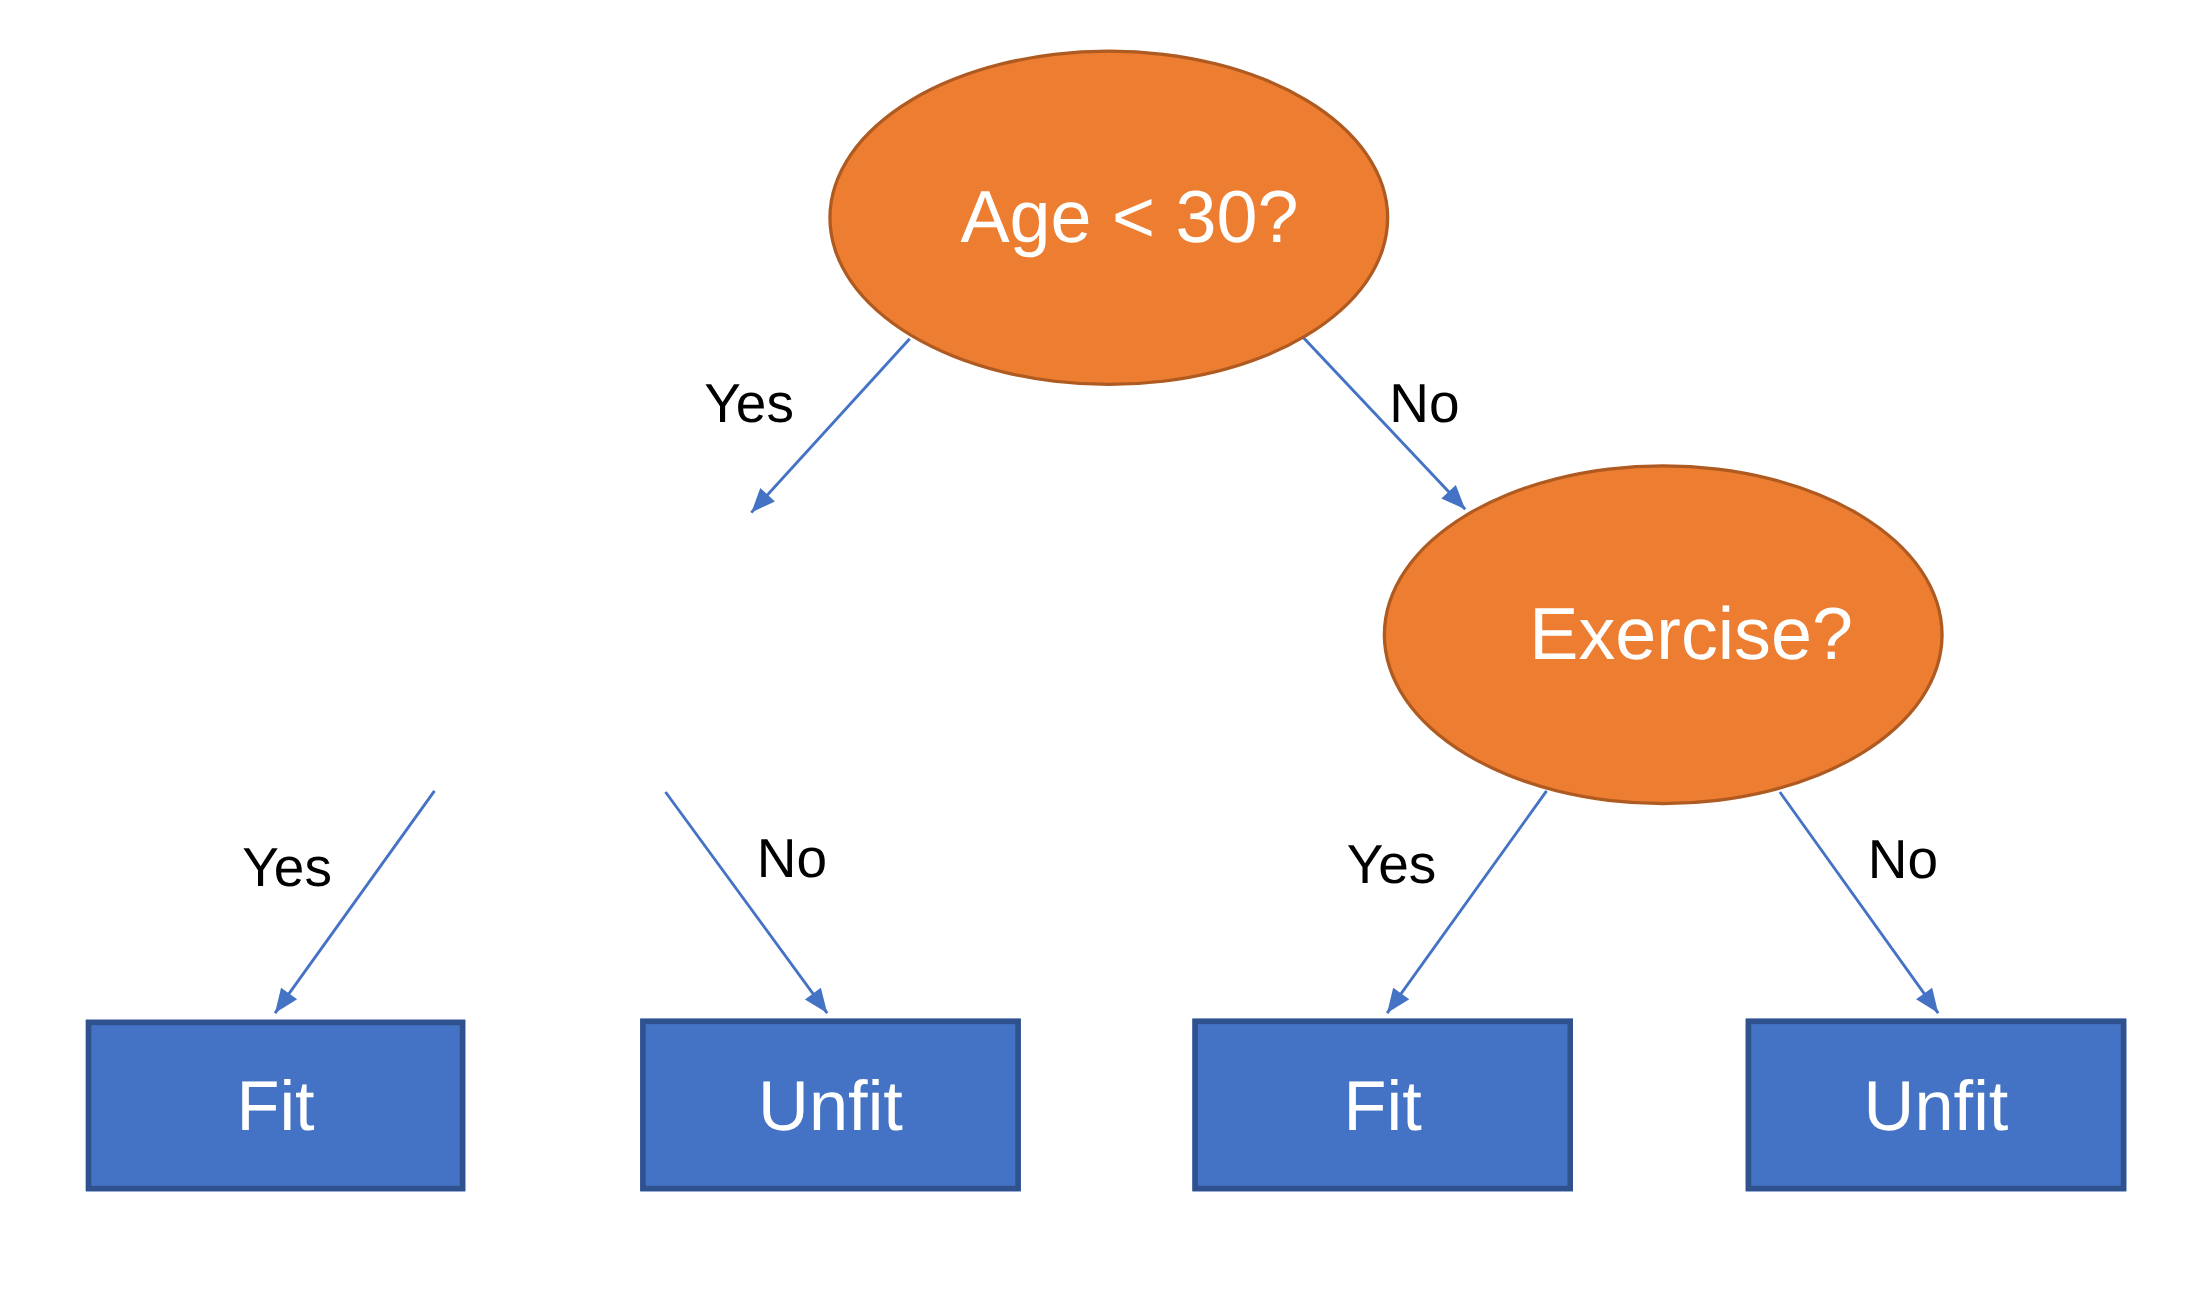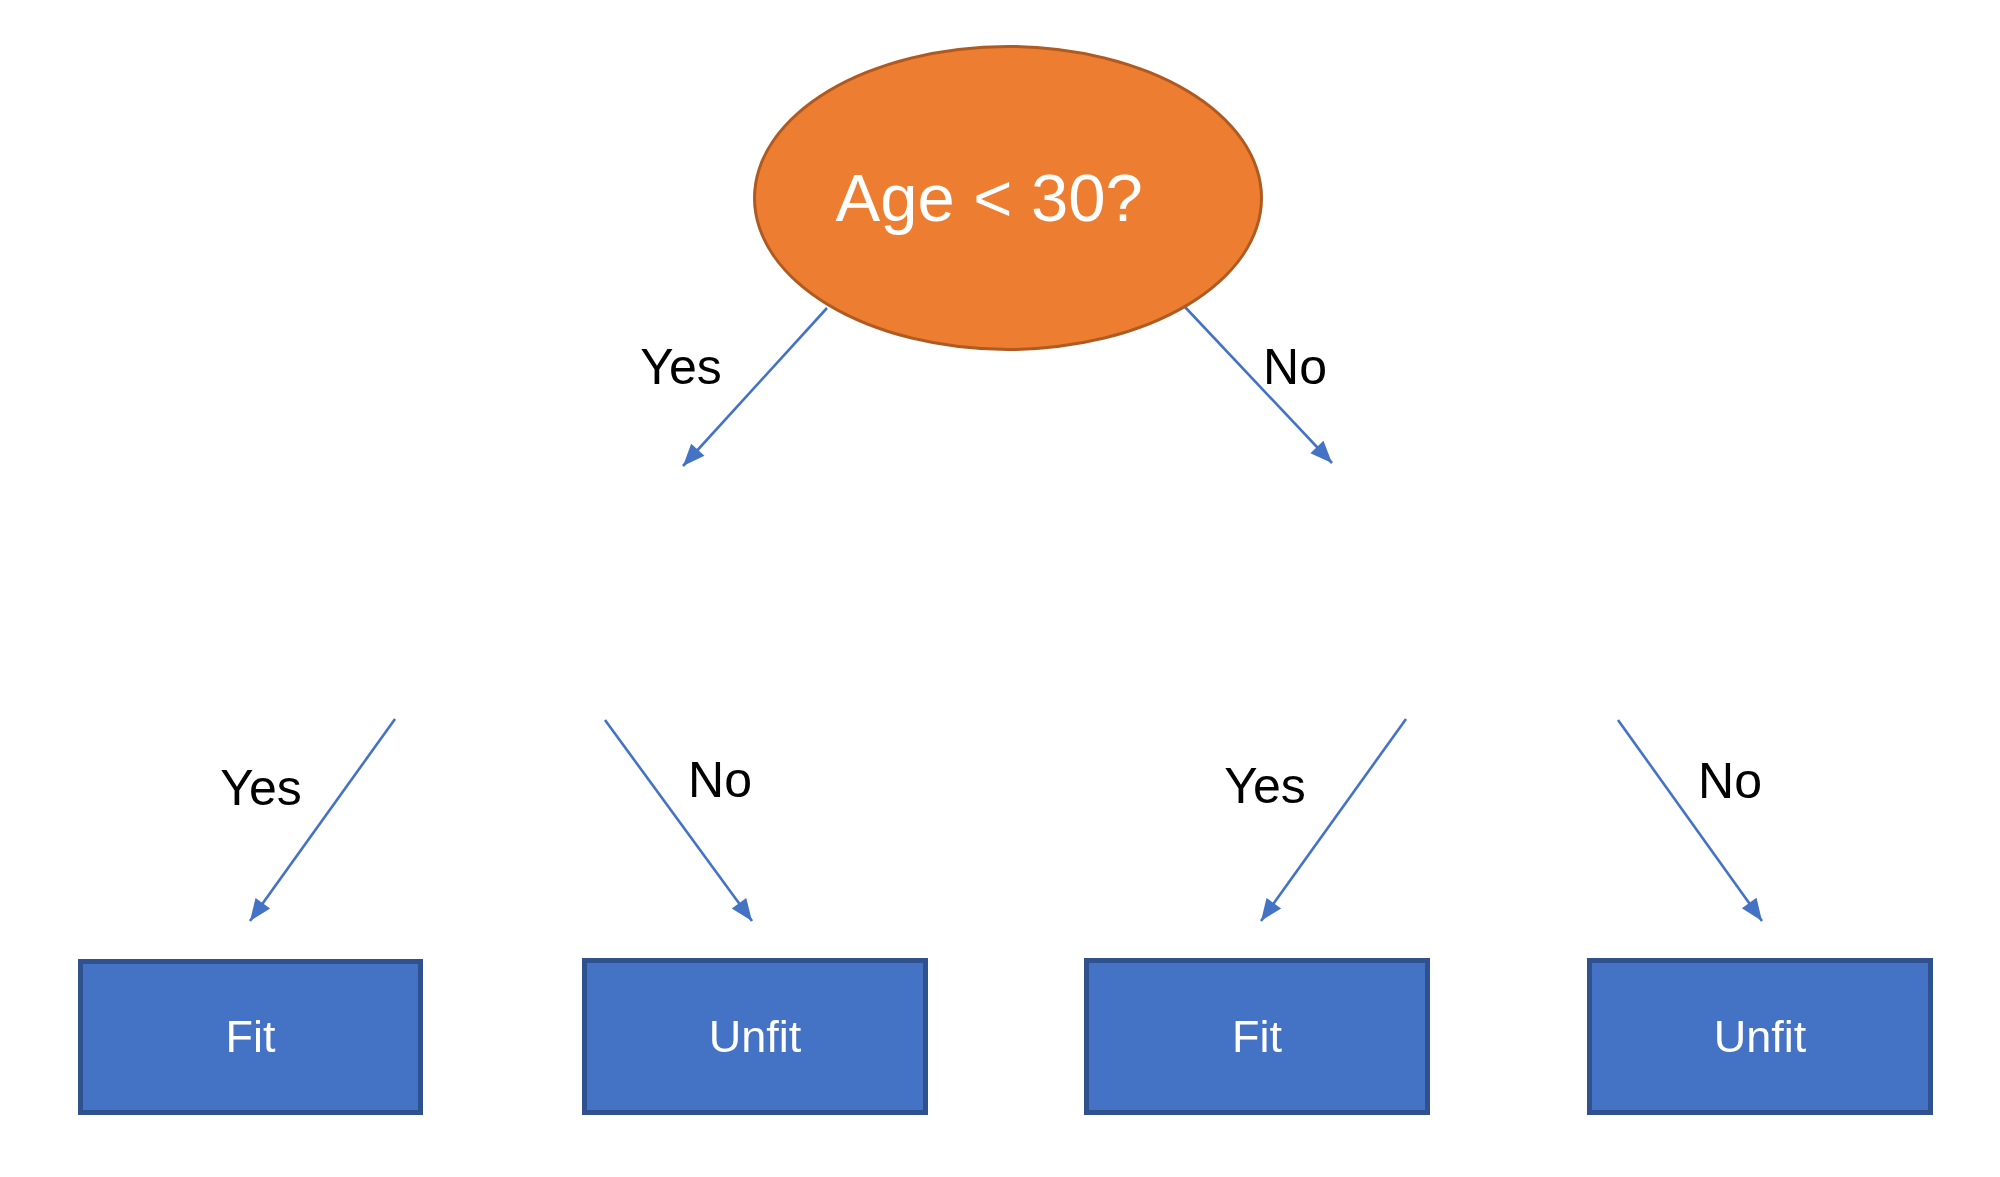--- a/index.html
+++ b/index.html
@@ -30,37 +30,36 @@
   }
   .edges-layer line {
     stroke: var(--arrow);
     stroke-width: 2.6;
   }
   .node {
     position: absolute;
     display: flex;
     align-items: center;
     justify-content: center;
-    text-align: left;
+    text-align: right;
   }
   .node.ellipse {
     background: var(--decision-fill);
     border: 3.5px solid var(--decision-border);
     border-radius: 50%;
     color: var(--node-text);
     font-size: 67px;
     line-height: 1.22;
   }
   .node.ellipse .node-label { width: 345px; }
   .node.leaf {
     background: var(--leaf-fill);
     border: 5px solid var(--leaf-border);
     color: var(--node-text);
-    font-size: 45px;
-    margin-top: 32px;
+    font-size: 64px;
   }
   .edge-label {
     position: absolute;
     transform: translate(-50%, -50%);
     color: var(--edge-label);
     font-size: 50px;
     white-space: nowrap;
   }
 </style>
 </head>
@@ -80,20 +79,23 @@
     <line x1="605" y1="720" x2="752" y2="921" marker-end="url(#arrowhead)"></line>
     <line x1="1406" y1="719" x2="1261" y2="921" marker-end="url(#arrowhead)"></line>
     <line x1="1618" y1="720" x2="1762" y2="921" marker-end="url(#arrowhead)"></line>
   </svg>
 
   <div class="node ellipse" style="left:753px; top:45px; width:510px; height:306px;">
     <span class="node-label">Age &lt; 30?</span>
   </div>
 
 
+  <div class="node ellipse" style="left:1257px; top:422px; width:510px; height:310px;">
+    <span class="node-label">Exercise?</span>
+  </div>
 
   <div class="node leaf" style="left:78px; top:927px; width:345px; height:156px;">
     <span>Fit</span>
   </div>
 
   <div class="node leaf" style="left:582px; top:926px; width:346px; height:157px;">
     <span>Unfit</span>
   </div>
 
   <div class="node leaf" style="left:1084px; top:926px; width:346px; height:157px;">

